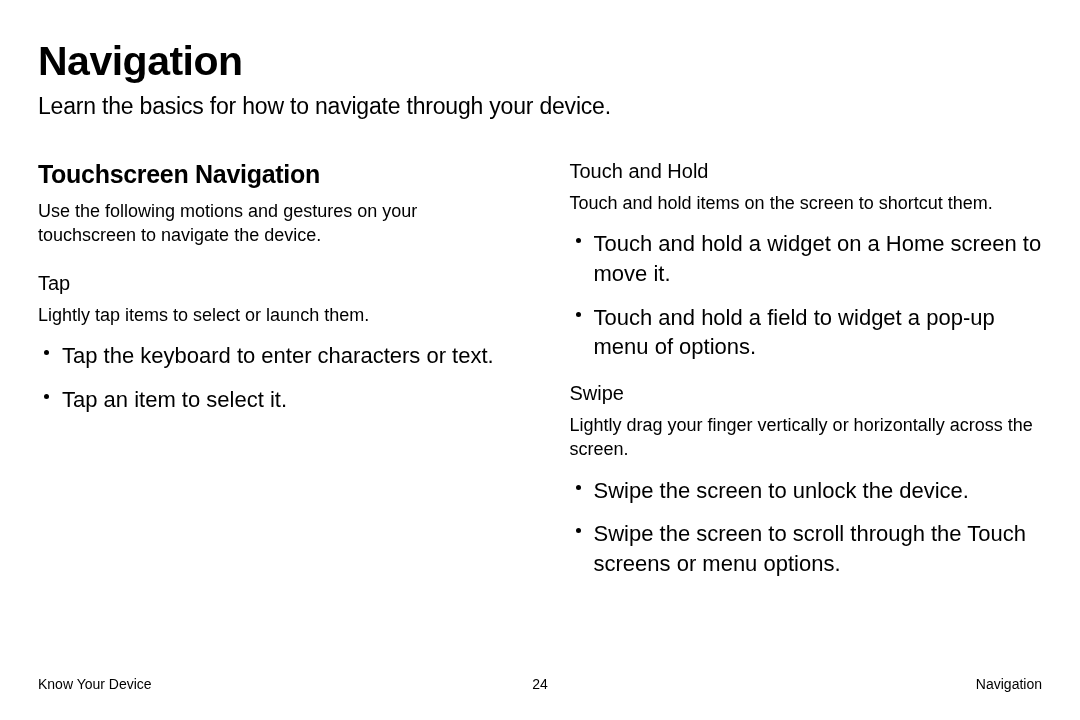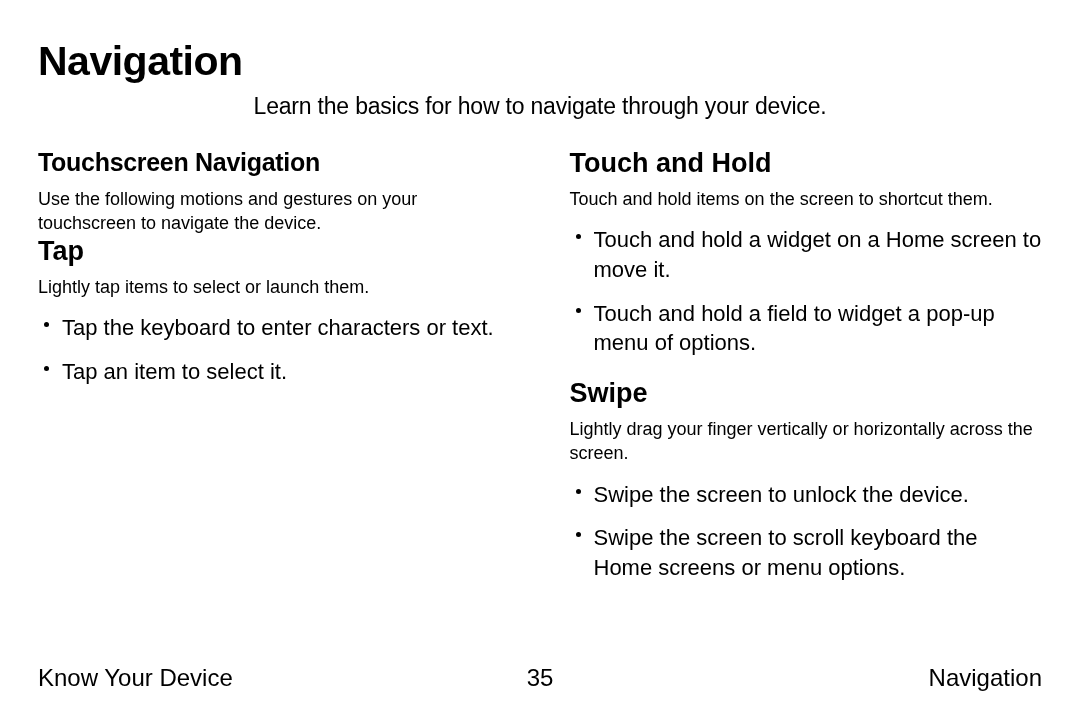--- a/index.html
+++ b/index.html
@@ -18,44 +18,44 @@
     }
     .page-title {
       font-size: 41px;
       font-weight: 800;
       letter-spacing: -0.5px;
       margin-bottom: 8px;
     }
     .subtitle {
       font-size: 23px;
       font-weight: 400;
-      margin-bottom: 28px;
+      margin-bottom: 40px;
       letter-spacing: -0.2px;
-      text-align: center;
     }
     .columns {
       display: flex;
       gap: 59px;
     }
     .col {
       flex: 1;
     }
     .section-heading {
       font-size: 25px;
       font-weight: 700;
       margin-bottom: 10px;
       letter-spacing: -0.3px;
     }
     .section-intro {
       font-size: 18px;
       line-height: 1.35;
+      margin-bottom: 24px;
     }
     .subheading {
-      font-size: 27px;
-      font-weight: 700;
+      font-size: 20px;
+      font-weight: 400;
       margin-bottom: 8px;
     }
     .subdesc {
       font-size: 18px;
       line-height: 1.35;
       margin-bottom: 14px;
     }
     ul.bullets {
       list-style: none;
       margin-bottom: 20px;
@@ -77,21 +77,21 @@
       background: #000;
       border-radius: 50%;
     }
     .footer {
       position: absolute;
       bottom: 28px;
       left: 38px;
       right: 38px;
       display: flex;
       justify-content: space-between;
-      font-size: 24px;
+      font-size: 14px;
       text-align: center;
     }
     .footer-center {
       position: absolute;
       left: 50%;
       transform: translateX(-50%);
     }
   </style>
 </head>
 <body>
@@ -117,22 +117,22 @@
     <p class="subdesc">Touch and hold items on the screen to shortcut them.</p>
     <ul class="bullets">
       <li>Touch and hold a widget on a Home screen to move it.</li>
       <li>Touch and hold a field to widget a pop-up menu of options.</li>
     </ul>
 
     <h3 class="subheading">Swipe</h3>
     <p class="subdesc">Lightly drag your finger vertically or horizontally across the screen.</p>
     <ul class="bullets">
       <li>Swipe the screen to unlock the device.</li>
-      <li>Swipe the screen to scroll keyboard the Home screens or menu options.</li>
+      <li>Swipe the screen to scroll through the Touch screens or menu options.</li>
     </ul>
   </div>
 </div>
 
 <div class="footer">
   <span>Know Your Device</span>
-  <span class="footer-center">35</span>
+  <span class="footer-center">24</span>
   <span>Navigation</span>
 </div>
 
 </body></html>

